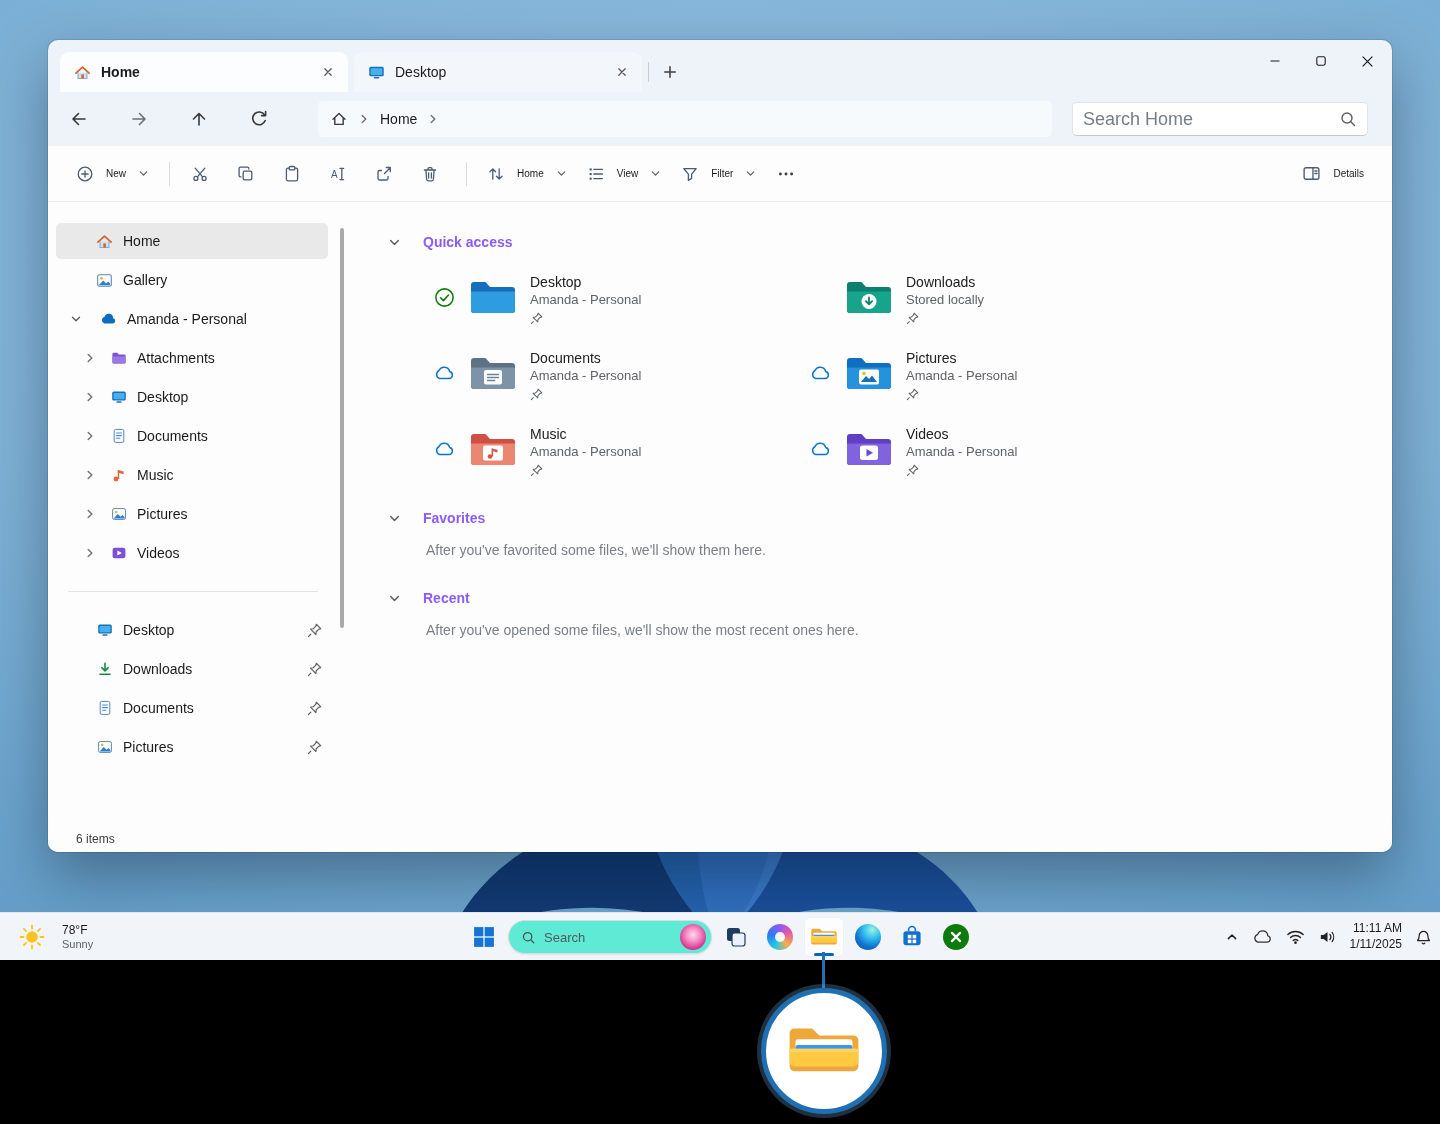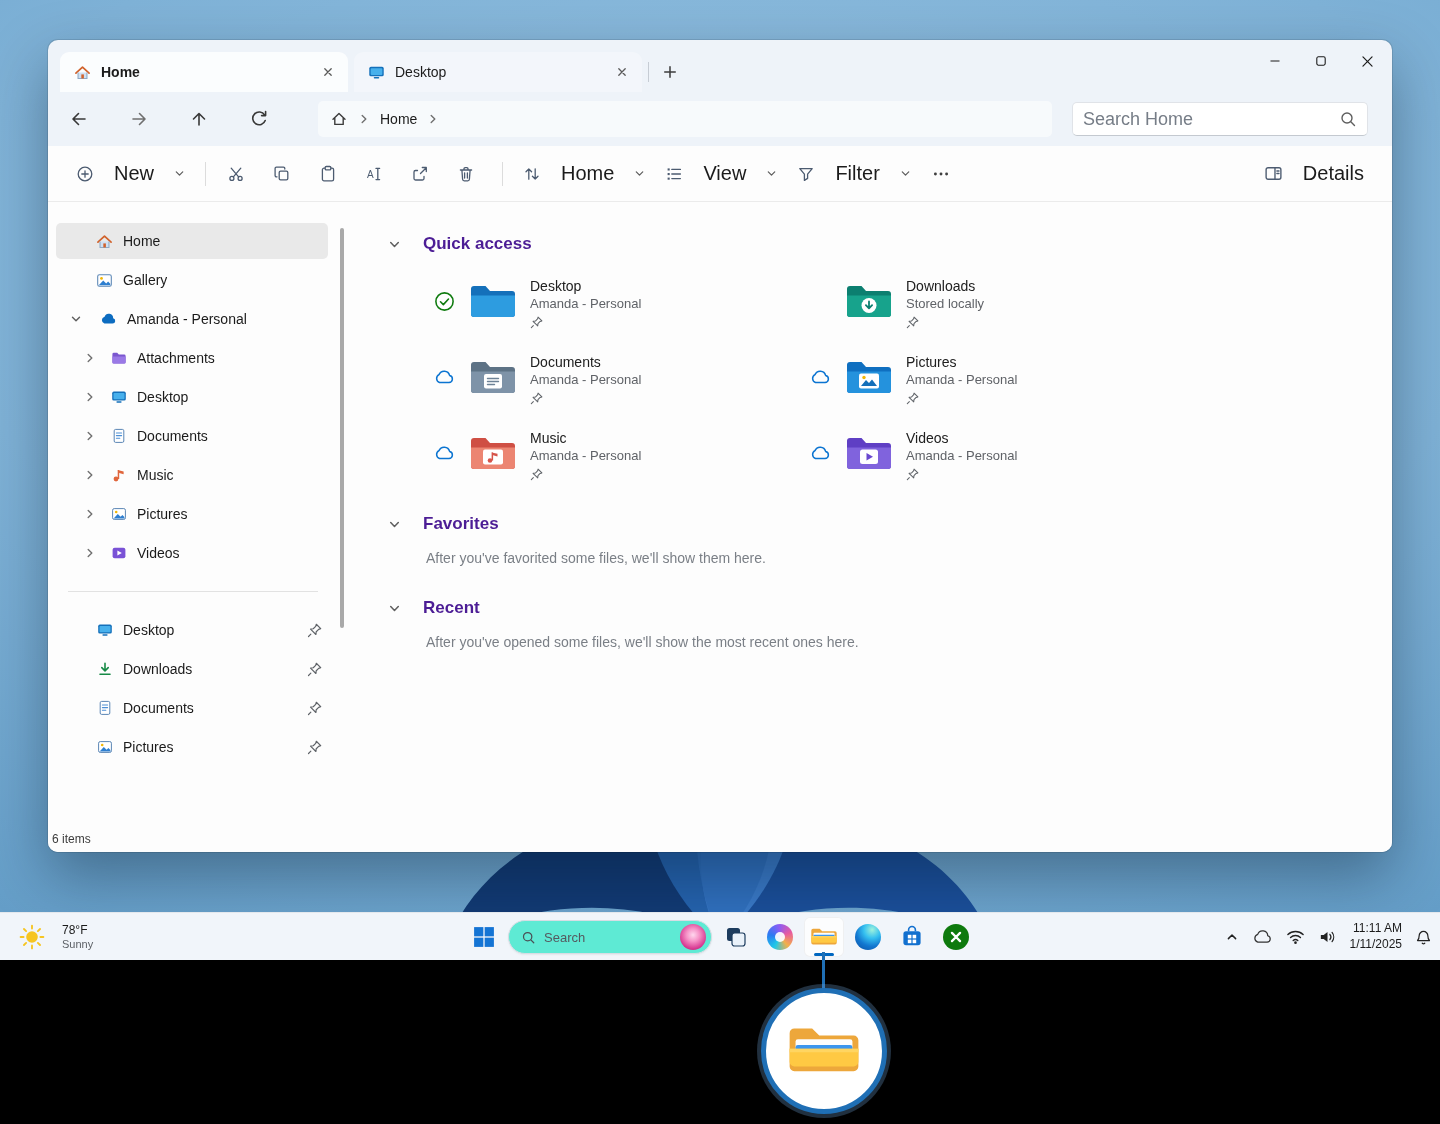--- a/index.html
+++ b/index.html
@@ -38,21 +38,21 @@
   .breadcrumb{flex:1;height:36px;margin:0 20px 0 16px;background:rgba(255,255,255,.55);border-radius:5px;
     display:flex;align-items:center;gap:10px;padding:0 12px;font-size:14px}
   .searchbox{width:296px;height:34px;background:#fff;border:1px solid #e0e3e8;border-bottom:1px solid #c4c9d0;
     border-radius:5px;display:flex;align-items:center;padding:0 10px;margin-right:0}
   .searchbox input{flex:1;border:none;outline:none;background:transparent;font:inherit;font-size:18px;color:#1b1b1b}
   .searchbox input::placeholder{color:#767d87}
 
   
   .panel{flex:1;min-height:0;background:#fdfdfd;display:flex;flex-direction:column}
   .toolbar{height:56px;flex:none;display:flex;align-items:center;padding:0 18px;border-bottom:1px solid #ebebeb}
-  .tool-btn{display:flex;align-items:center;gap:20px;height:36px;padding:0 10px;border-radius:5px;font-size:20px;color:#1b1b1b}
+  .tool-btn{display:flex;align-items:center;gap:12px;height:36px;padding:0 10px;border-radius:5px;font-size:10px;color:#1b1b1b}
   .tool-ico{width:40px;height:36px;display:flex;align-items:center;justify-content:center;border-radius:5px;margin-right:6px}
   .tb-div{width:1px;height:24px;background:#dcdcdc;margin:0 10px}
   .toolbar .spacer{flex:1}
 
   .content{flex:1;min-height:0;display:flex}
   .sidebar{width:288px;flex:none;padding:18px 2px 6px 6px;font-size:14px;position:relative}
   .srow{height:36px;margin:3px 6px 3px 2px;display:flex;align-items:center;border-radius:5px;padding-right:6px}
   .srow.sel{background:#e9e9e9}
   .s-chev{width:12px;height:12px;flex:none;display:flex}
   .s-ico{width:17px;height:17px;flex:none;display:flex;align-items:center;justify-content:center}
@@ -62,33 +62,33 @@
   .chev-child{margin-left:28px}.ico-child{margin-left:14px}
   .s-pin{margin-left:auto;width:15px;height:15px;display:flex}
   .side-sep{height:1px;background:#e2e2e2;margin:20px 16px 20px 14px}
 
   .scroll-strip{width:12px;flex:none;position:relative}
   .scroll-thumb{position:absolute;left:4px;top:26px;width:4px;height:400px;border-radius:2px;background:#a9a9a9}
 
   .main{flex:1;min-width:0;overflow:hidden}
   .sec-head{display:flex;align-items:center;margin:32px 0 0 40px;gap:22px}
   .sec-head.first{margin-top:32px}
-  .sec-title{font-size:17px;font-weight:bold;color:#4c1d95}
+  .sec-title{font-size:14px;font-weight:bold;color:#8b5cf6}
   .empty-text{margin:16px 0 0 78px;font-size:14px;color:#7a7f86}
 
   .qa-grid{display:grid;grid-template-columns:376px 376px;row-gap:24px;margin:24px 0 4px 84px}
   .qa-item{display:flex;align-items:flex-start;gap:12px}
   .qa-sync{width:24px;height:22px;flex:none;display:flex;align-items:center;justify-content:center;margin-top:12px}
   .qa-folder{width:50px;height:42px;flex:none;margin-top:3px}
   .qa-text{display:flex;flex-direction:column;gap:2px}
   .qa-name{font-size:14px;color:#202020}
   .qa-sub{font-size:13px;color:#5f6267}
   .qa-pin{width:14px;height:14px;margin-top:3px;display:flex}
 
-  .statusbar{height:26px;flex:none;display:flex;align-items:center;padding:0 4px;font-size:12px;color:#3c3c3c}
+  .statusbar{height:26px;flex:none;display:flex;align-items:center;padding:0 28px;font-size:12px;color:#3c3c3c}
 
   
   .taskbar{position:absolute;left:0;top:912px;width:1440px;height:48px;background:#f1f5fa;
     border-top:1px solid rgba(0,0,0,.05);z-index:10}
   .tb-weather{position:absolute;left:10px;top:0;height:48px;display:flex;align-items:center;gap:16px;padding:0 8px;border-radius:5px}
   .tb-wtemp{font-size:12px;color:#1b1b1b;line-height:1.25}
   .tb-wcond{font-size:11px;color:#5d6167;line-height:1.25}
   .tb-center{position:absolute;left:50%;transform:translateX(-50%);top:0;height:48px;display:flex;align-items:center;gap:4px}
   .tb-icon{width:40px;height:40px;border-radius:6px;display:flex;align-items:center;justify-content:center;position:relative}
   .tb-icon.active{background:rgba(255,255,255,.75);box-shadow:inset 0 0 0 1px rgba(0,0,0,.05)}

